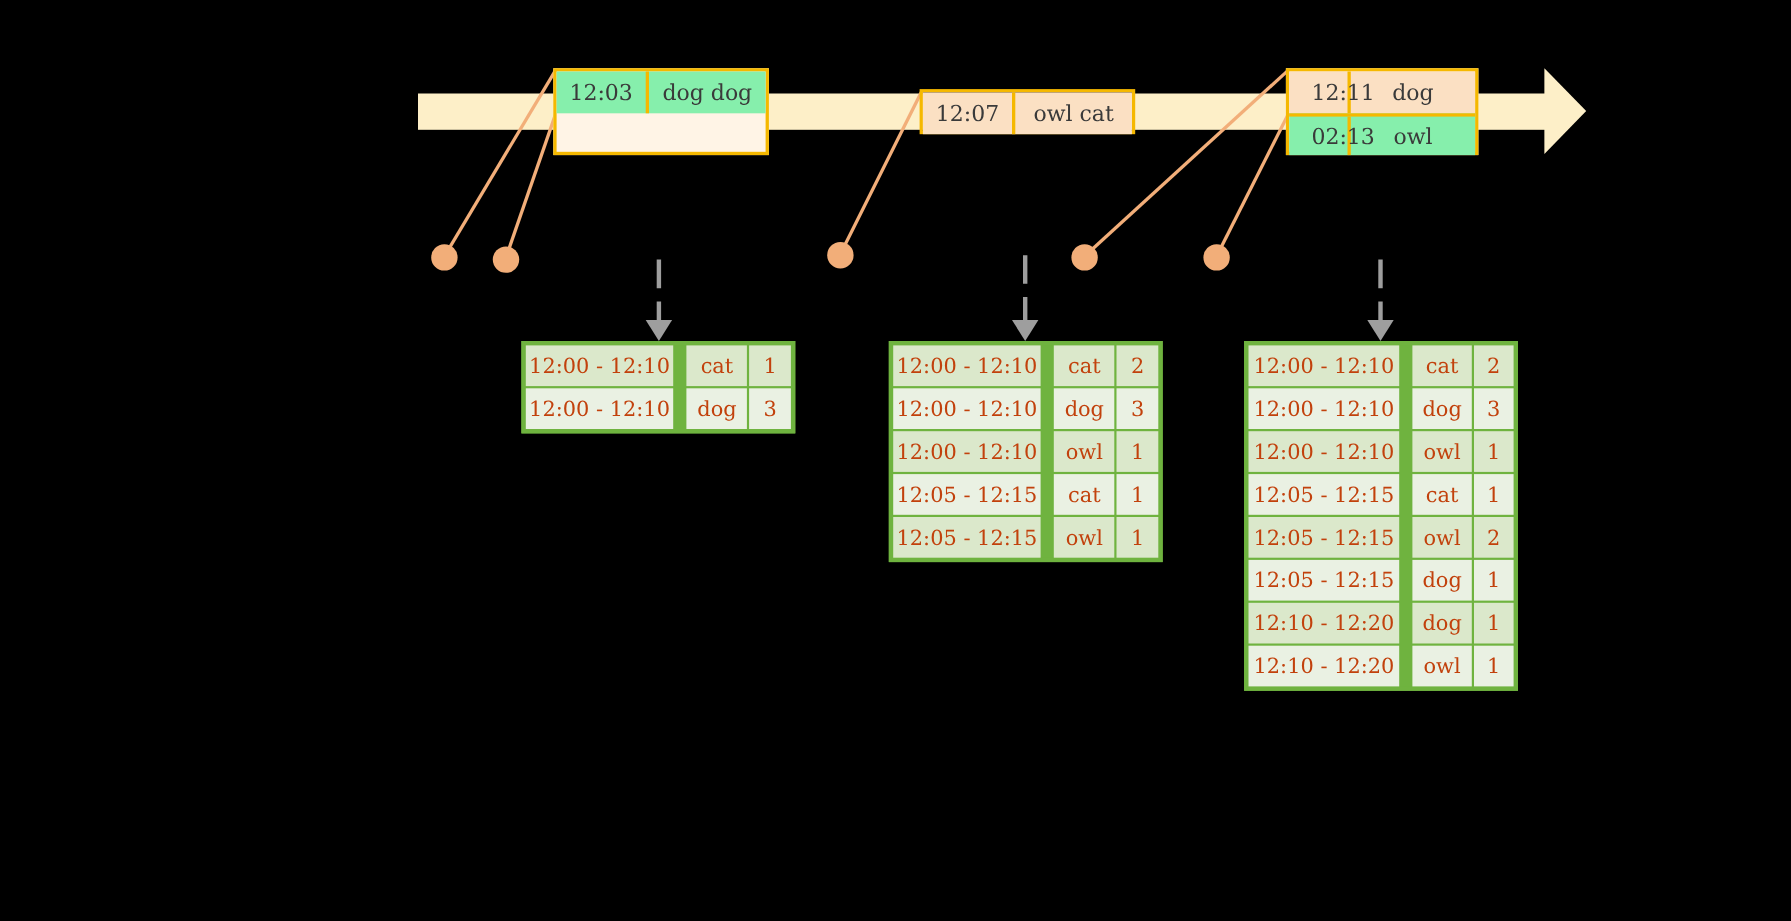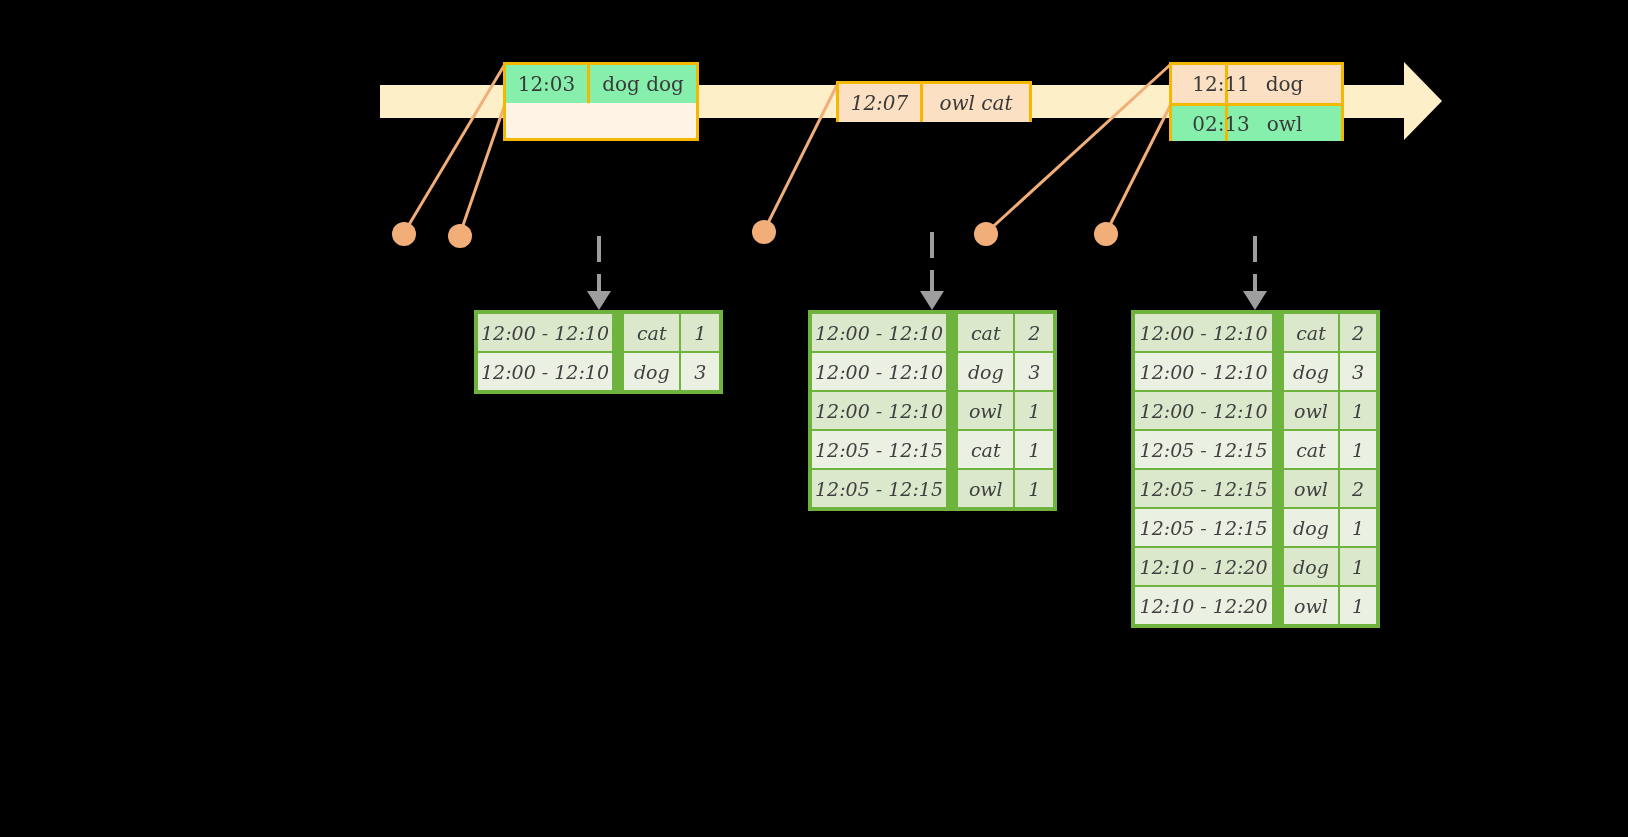--- a/index.html
+++ b/index.html
@@ -21,39 +21,39 @@
   .ev-row{display:flex;height:38px;box-sizing:border-box;}
   .ev-row.shade{background:#FBE0C3;}
   .ev-row.plain{background:#86efac;}
   .ev-row + .ev-row{border-top:3px solid #F5B800;}
   .ev-time{width:84px;display:flex;align-items:center;justify-content:center;
        font-size:20px;color:#3a3a3a;border-right:3px solid #F5B800;box-sizing:border-box;}
   .ev-val{flex:1;display:flex;align-items:center;justify-content:center;
        font-size:20px;color:#3a3a3a;box-sizing:border-box;}
 
   #ev-box-1{left:503px;top:62px;width:196px;height:79px;}
-  #ev-box-2{left:836px;top:81px;width:196px;height:41px;font-style:italic;}
+  #ev-box-2{left:836px;top:81px;width:196px;height:41px;}
   #ev-box-3{left:1169px;top:62px;width:175px;height:79px;}
   #ev-box-3 .ev-time{width:56px;padding-left:45px;}
 
   
   .dot{position:absolute;width:24px;height:24px;border-radius:50%;
        background:#F2AE79;}
   .connectors{position:absolute;left:0;top:0;width:1628px;height:837px;
        pointer-events:none;}
 
   
   .res-table{position:absolute;border:4px solid #6FB33F;box-sizing:border-box;
        background:#6FB33F;}
   .res-row{display:flex;height:37px;box-sizing:border-box;}
   .res-row.shade .cell{background:#DBE8CB;}
   .res-row.plain .cell{background:#EAF1E3;}
   .res-row + .res-row{margin-top:2px;}
   .cell{display:flex;align-items:center;justify-content:center;
-       font-size:19px;color:#404040;box-sizing:border-box;font-style:italic;}
+       font-size:19px;color:#c2410c;box-sizing:border-box;}
   .c-win{width:150px;}
   .c-key{width:62px;margin-left:12px;}
   .c-cnt{width:42px;margin-left:2px;}
 
   #res-table-1{left:474px;top:310px;width:249px;}
   #res-table-2{left:808px;top:310px;width:249px;}
   #res-table-3{left:1131px;top:310px;width:249px;}
   #res-table-3 .c-win{width:148px;}
   #res-table-3 .c-key{width:58px;}
   #res-table-3 .c-cnt{width:39px;}

